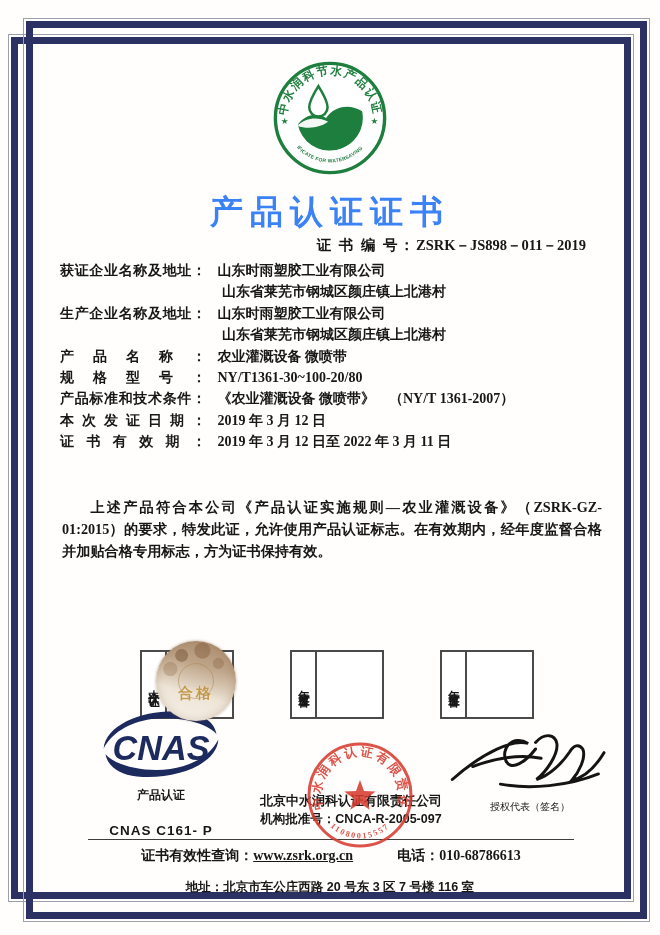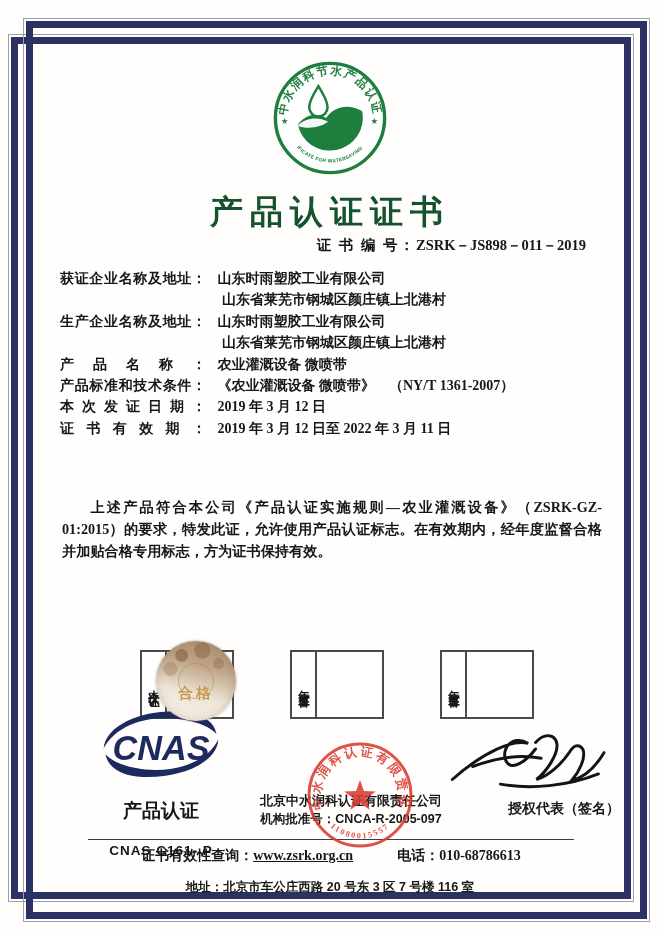--- a/index.html
+++ b/index.html
@@ -5,25 +5,25 @@
   html,body{margin:0;padding:0;background:#fff;}
   .page{position:relative;width:660px;height:935px;background:#fffefc;overflow:hidden;
         font-family:"Liberation Serif","DejaVu Serif",serif;color:#171717;}
   
   .frame{position:absolute;border:7px solid #2b3162;}
   .frame1{left:11px;top:37px;right:29px;bottom:36px;outline:1px solid #9aa0ad;outline-offset:2px;}
   .frame2{left:26px;top:21px;right:13px;bottom:16px;outline:1px solid #9aa0ad;outline-offset:2px;}
 
   .logo{position:absolute;left:272px;top:60px;width:116px;height:116px;}
   .title{position:absolute;left:0;right:0;top:190px;text-align:center;font-size:33px;font-weight:800;
-         letter-spacing:7px;font-family:"Liberation Sans","DejaVu Sans",sans-serif;color:#14532d;}
+         letter-spacing:7px;font-family:"Liberation Sans","DejaVu Sans",sans-serif;color:#3b82f6;}
   .certno{position:absolute;left:4px;right:74px;top:236px;text-align:right;font-size:14.5px;font-weight:700;}
   .certno .lab{letter-spacing:2px;}
 
-  .fields{position:absolute;left:60px;top:268px;right:56px;font-size:14px;}
+  .fields{position:absolute;left:60px;top:260px;right:56px;font-size:14px;}
   .frow{line-height:21.4px;white-space:nowrap;}
   .flabel{display:inline-block;width:146px;text-align:justify;text-align-last:justify;
           font-family:"Liberation Sans","DejaVu Sans",sans-serif;font-weight:700;vertical-align:top;}
   .fval{font-weight:600;margin-left:8px;}
   .cont{padding-left:154px;}
 
   .para{position:absolute;left:62px;right:58px;top:496px;font-size:14.2px;line-height:22px;
         text-align:justify;text-indent:2em;font-weight:600;}
 
   .sbox{position:absolute;width:90px;height:65px;border:2px solid #4a4a4a;display:flex;background:#fff;}
@@ -37,32 +37,32 @@
       radial-gradient(circle at 78% 28%,rgba(140,100,65,.35) 0 6%,transparent 7%),
       radial-gradient(circle at 18% 35%,rgba(140,100,65,.3) 0 8%,transparent 9%),
       linear-gradient(195deg,#a9896b 0%,#bda387 32%,#d7c6b1 50%,#eee5d7 64%,#f7f2ea 100%);
     box-shadow:0 0 3px rgba(120,90,60,.55), inset 0 0 8px rgba(140,100,70,.3);}
   .sticker::after{content:'';position:absolute;inset:22px;border:1px solid rgba(175,135,85,.55);border-radius:50%;}
   .sticker span{position:absolute;left:0;right:0;top:54%;text-align:center;color:#c49a4e;font-size:15px;
     font-weight:700;letter-spacing:3px;font-family:"Liberation Sans",sans-serif;text-shadow:0 0 1px #fff;}
 
   .cnas{position:absolute;left:88px;top:708px;width:146px;text-align:center;
         font-family:"Liberation Sans","DejaVu Sans",sans-serif;}
-  .cnas .l1{font-size:19px;font-weight:700;margin-top:12px;}
+  .cnas .l1{font-size:12px;font-weight:700;margin-top:1px;}
   .cnas .l2{font-size:13.5px;font-weight:700;letter-spacing:1px;margin-top:19px;}
 
   .issuer{position:absolute;left:246px;top:792px;width:210px;text-align:center;z-index:2;
           font-family:"Liberation Sans","DejaVu Sans",sans-serif;font-weight:700;}
   .issuer .c{font-size:13px;line-height:18px;}
   .issuer .a{font-size:12.5px;line-height:18px;}
 
   .stamp{position:absolute;left:285px;top:720px;width:150px;height:150px;opacity:.87;z-index:4;}
 
   .sign{position:absolute;left:440px;top:724px;width:180px;text-align:center;z-index:1;}
-  .sign .cap{font-size:14px;font-weight:700;margin-top:-2px;text-align:right;}
+  .sign .cap{font-size:10px;font-weight:400;margin-top:-2px;}
 
   .rule{position:absolute;left:88px;right:86px;top:839px;border-top:1.5px solid #3d3d3d;}
   .qrow{position:absolute;left:88px;right:86px;top:847px;display:flex;justify-content:center;gap:44px;
         font-size:14px;font-weight:700;}
   .qrow .u{text-decoration:underline;}
   .qrow .sans{font-family:Liberation Sans, sans-serif;margin-top:21px;}
   .addr{position:absolute;left:0;right:0;top:879px;text-align:center;font-size:12.5px;font-weight:700;
         font-family:"Liberation Sans","DejaVu Sans",sans-serif;}
 </style>
 </head>
@@ -112,20 +112,24 @@
     <div class="frow">
       <span class="flabel">生产企业名称及地址：</span>
       <span class="fval">山东时雨塑胶工业有限公司</span>
     </div>
     <div class="frow cont"><span class="fval">山东省莱芜市钢城区颜庄镇上北港村</span></div>
     <div class="frow">
       <span class="flabel">产品名称：</span>
       <span class="fval">农业灌溉设备 微喷带</span>
     </div>
     <div class="frow">
+      <span class="flabel">规格型号：</span>
+      <span class="fval">NY/T1361-30~100-20/80</span>
+    </div>
+    <div class="frow">
       <span class="flabel">产品标准和技术条件：</span>
       <span class="fval">《农业灌溉设备 微喷带》　（NY/T 1361-2007）</span>
     </div>
     <div class="frow">
       <span class="flabel">本次发证日期：</span>
       <span class="fval">2019 年 3 月 12 日</span>
     </div>
     <div class="frow">
       <span class="flabel">证书有效期：</span>
       <span class="fval">2019 年 3 月 12 日至 2022 年 3 月 11 日</span>

